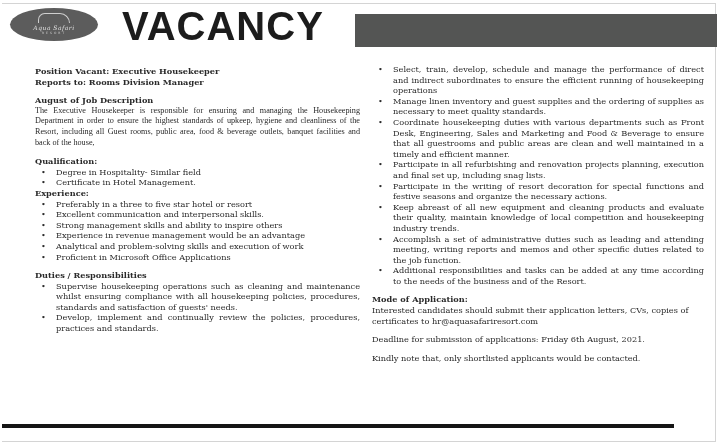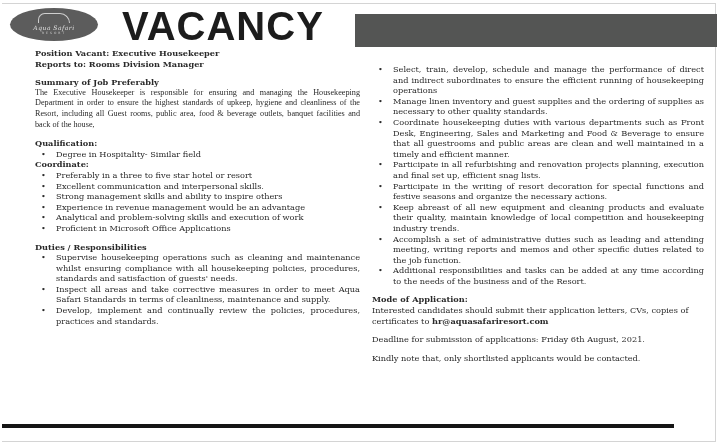--- a/index.html
+++ b/index.html
@@ -34,31 +34,31 @@
       font-family: "Liberation Sans", sans-serif; font-weight: bold;
       font-size: 40px; letter-spacing: 1px; color: #1c1c1c; line-height: 44px;
     }
     .title-bar {
       position: absolute; left: 355px; top: 14px; width: 362px; height: 33px;
       background: #545554;
     }
     .col {
       position: absolute; font-size: 8.2px; line-height: 10.6px;
     }
-    .col-left { left: 35px; top: 48px; width: 325px; }
+    .col-left { left: 35px; top: 66px; width: 325px; }
     .col-right { left: 372px; top: 64px; width: 332px; }
     .bold { font-weight: bold; }
     .block-gap { height: 8px; }
     .justify { text-align: justify; font-family: Liberation Serif, serif; }
     ul { margin: 0; padding: 0; list-style: none; }
     li { position: relative; padding-left: 21px; text-align: justify; }
     li::before {
       content: "•"; position: absolute; left: 6px; top: 0;
     }
-    .email { font-weight: bold; }
+    .email { font-weight: normal; }
     .bottom-rule {
       position: absolute; left: 2px; top: 424px; width: 672px; height: 4px;
       background: #151515;
     }
   </style>
 </head>
 <body>
 
 <div class="frame"></div>
 
@@ -68,51 +68,51 @@
   <div class="sub">RESORT</div>
 </div>
 
 <div class="title">VACANCY</div>
 <div class="title-bar"></div>
 
 <div class="col col-left">
   <div class="bold">Position Vacant: Executive Housekeeper</div>
   <div class="bold">Reports to: Rooms Division Manager</div>
   <div class="block-gap"></div>
-  <div class="bold">Summary of Job Preferably</div>
+  <div class="bold">August of Job Description</div>
   <div class="justify">The Executive Housekeeper is responsible for ensuring and managing the Housekeeping Department in order to ensure the highest standards of upkeep, hygiene and cleanliness of the Resort, including all Guest rooms, public area, food &amp; beverage outlets, banquet facilities and back of the house,</div>
   <div class="block-gap"></div>
   <div class="bold">Qualification:</div>
   <ul>
     <li>Degree in Hospitality- Similar field</li>
+    <li>Certificate in Hotel Management.</li>
   </ul>
-  <div class="bold">Coordinate:</div>
+  <div class="bold">Experience:</div>
   <ul>
     <li>Preferably in a three to five star hotel or resort</li>
     <li>Excellent communication and interpersonal skills.</li>
     <li>Strong management skills and ability to inspire others</li>
     <li>Experience in revenue management would be an advantage</li>
     <li>Analytical and problem-solving skills and execution of work</li>
     <li>Proficient in Microsoft Office Applications</li>
   </ul>
   <div class="block-gap"></div>
   <div class="bold">Duties / Responsibilities</div>
   <ul>
     <li>Supervise housekeeping operations such as cleaning and maintenance whilst ensuring compliance with all housekeeping policies, procedures, standards and satisfaction of guests' needs.</li>
-    <li>Inspect all areas and take corrective measures in order to meet Aqua Safari Standards in terms of cleanliness, maintenance and supply.</li>
     <li>Develop, implement and continually review the policies, procedures, practices and standards.</li>
   </ul>
 </div>
 
 <div class="col col-right">
   <ul>
     <li>Select, train, develop, schedule and manage the performance of direct and indirect subordinates to ensure the efficient running of housekeeping operations</li>
-    <li>Manage linen inventory and guest supplies and the ordering of supplies as necessary to other quality standards.</li>
+    <li>Manage linen inventory and guest supplies and the ordering of supplies as necessary to meet quality standards.</li>
     <li>Coordinate housekeeping duties with various departments such as Front Desk, Engineering, Sales and Marketing and Food &amp; Beverage to ensure that all guestrooms and public areas are clean and well maintained in a timely and efficient manner.</li>
-    <li>Participate in all refurbishing and renovation projects planning, execution and final set up, efficient snag lists.</li>
+    <li>Participate in all refurbishing and renovation projects planning, execution and final set up, including snag lists.</li>
     <li>Participate in the writing of resort decoration for special functions and festive seasons and organize the necessary actions.</li>
     <li>Keep abreast of all new equipment and cleaning products and evaluate their quality, maintain knowledge of local competition and housekeeping industry trends.</li>
     <li>Accomplish a set of administrative duties such as leading and attending meeting, writing reports and memos and other specific duties related to the job function.</li>
     <li>Additional responsibilities and tasks can be added at any time according to the needs of the business and of the Resort.</li>
   </ul>
   <div class="block-gap"></div>
   <div class="bold">Mode of Application:</div>
   <div><span>Interested candidates should submit their application letters, CVs, copies of certificates to </span><a class="email">hr@aquasafariresort.com</a></div>
   <div class="block-gap"></div>
   <div>Deadline for submission of applications: Friday 6th August, 2021.</div>

